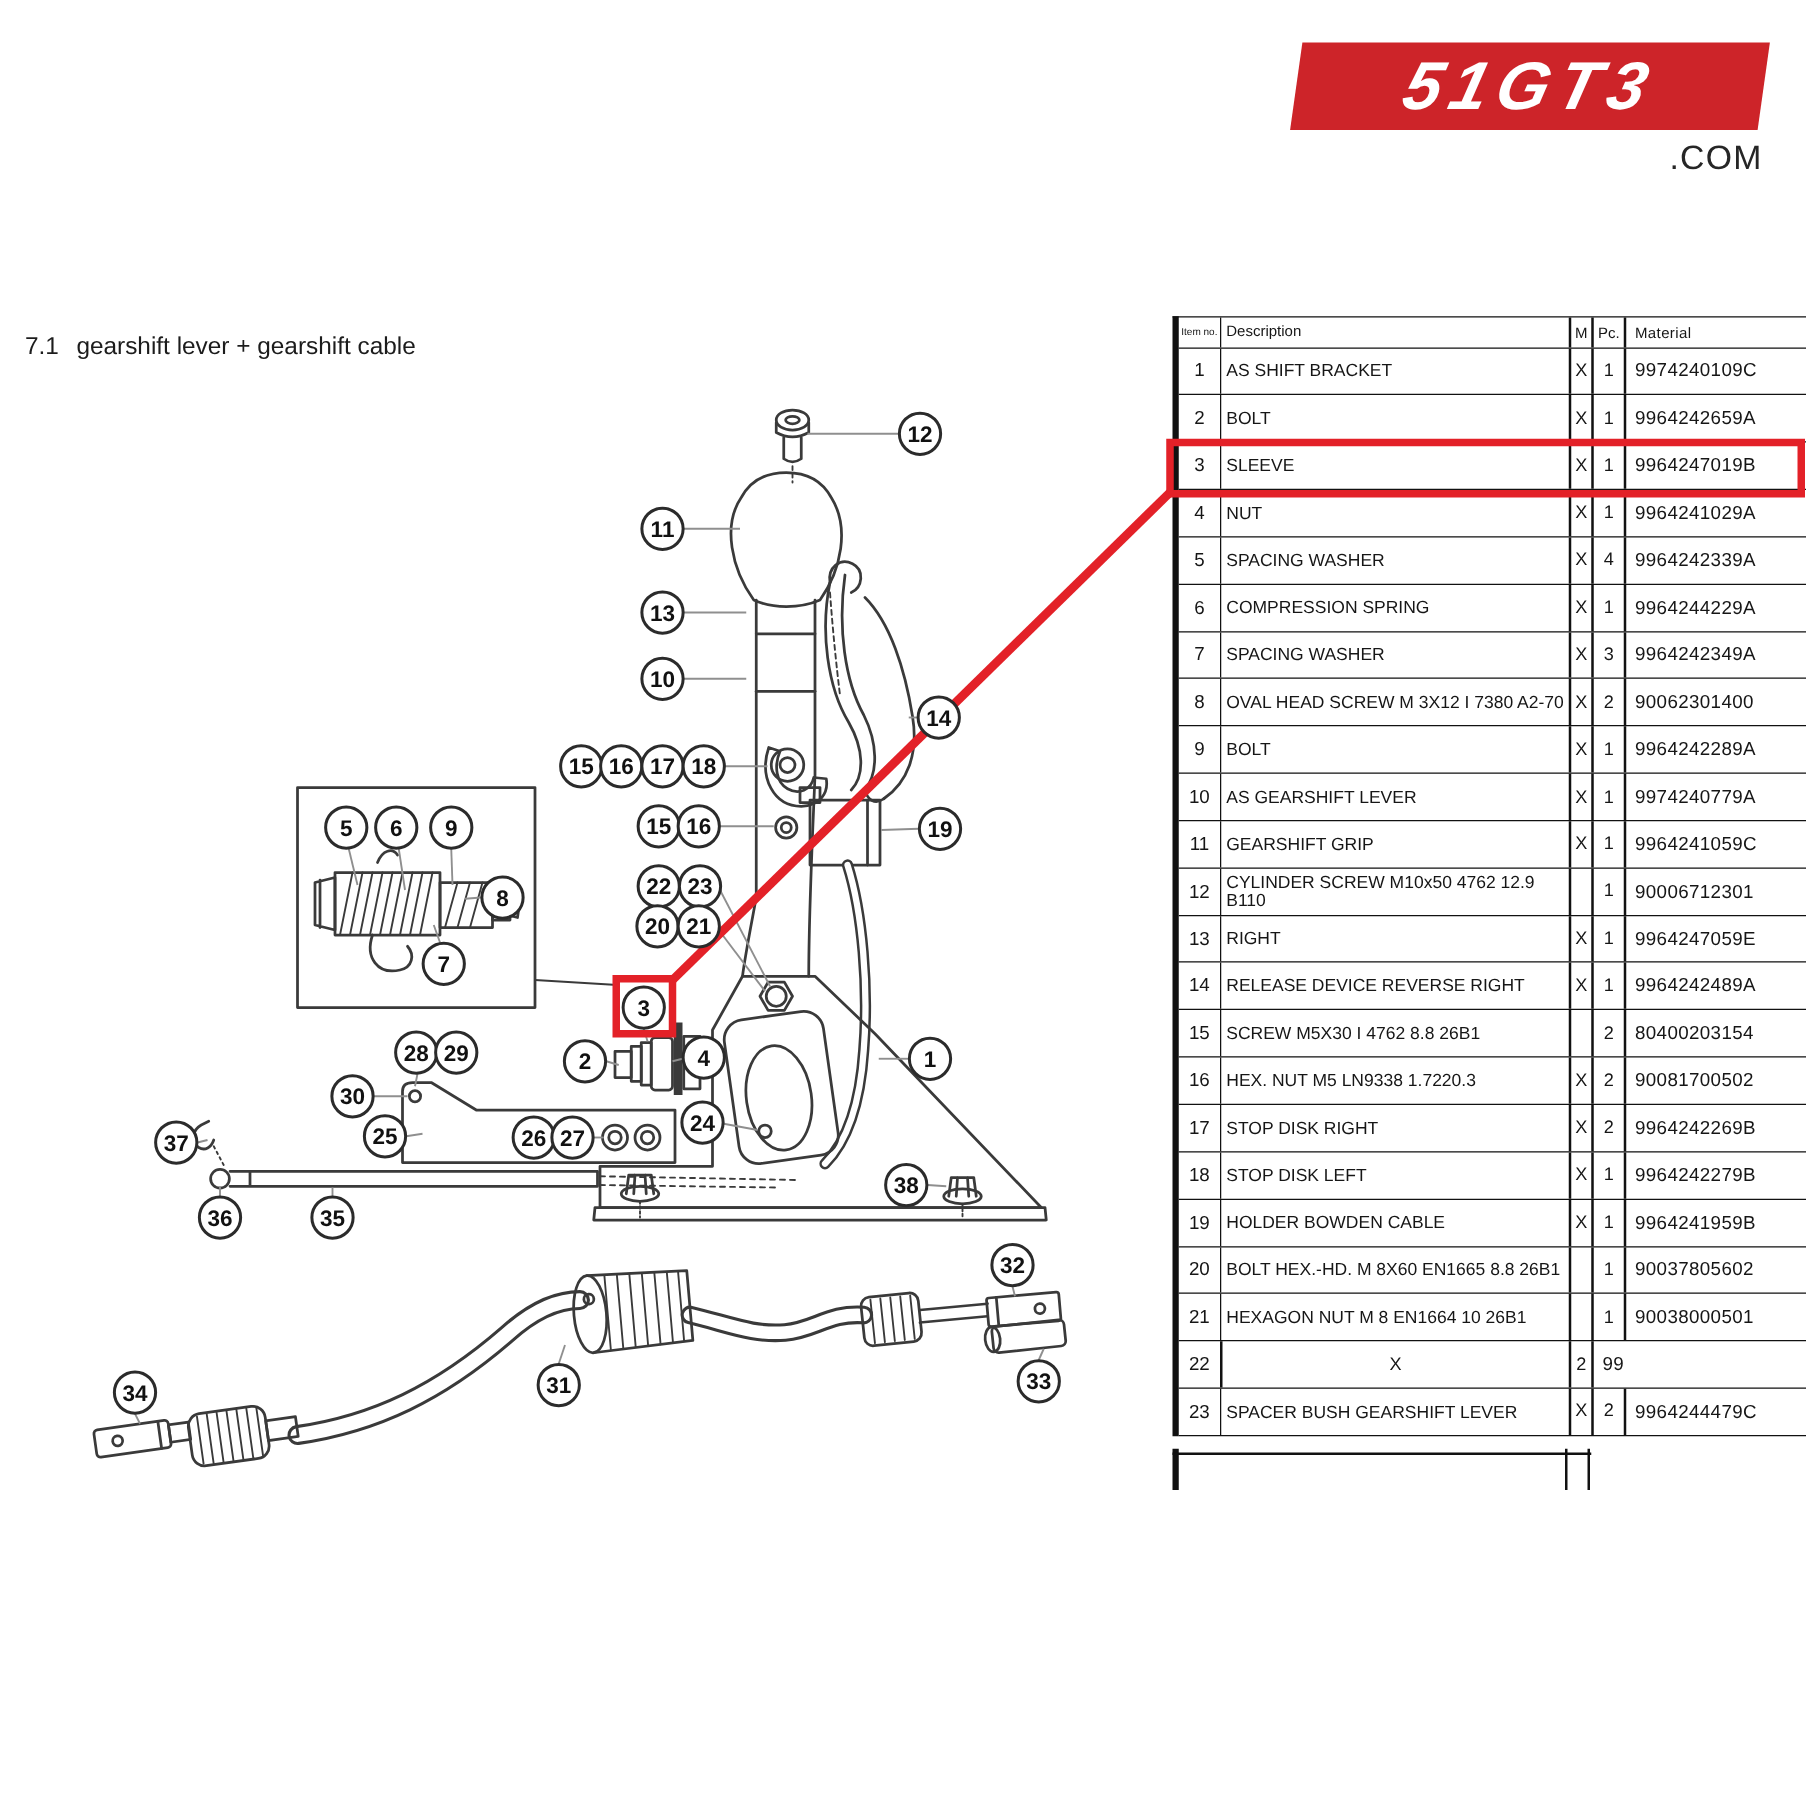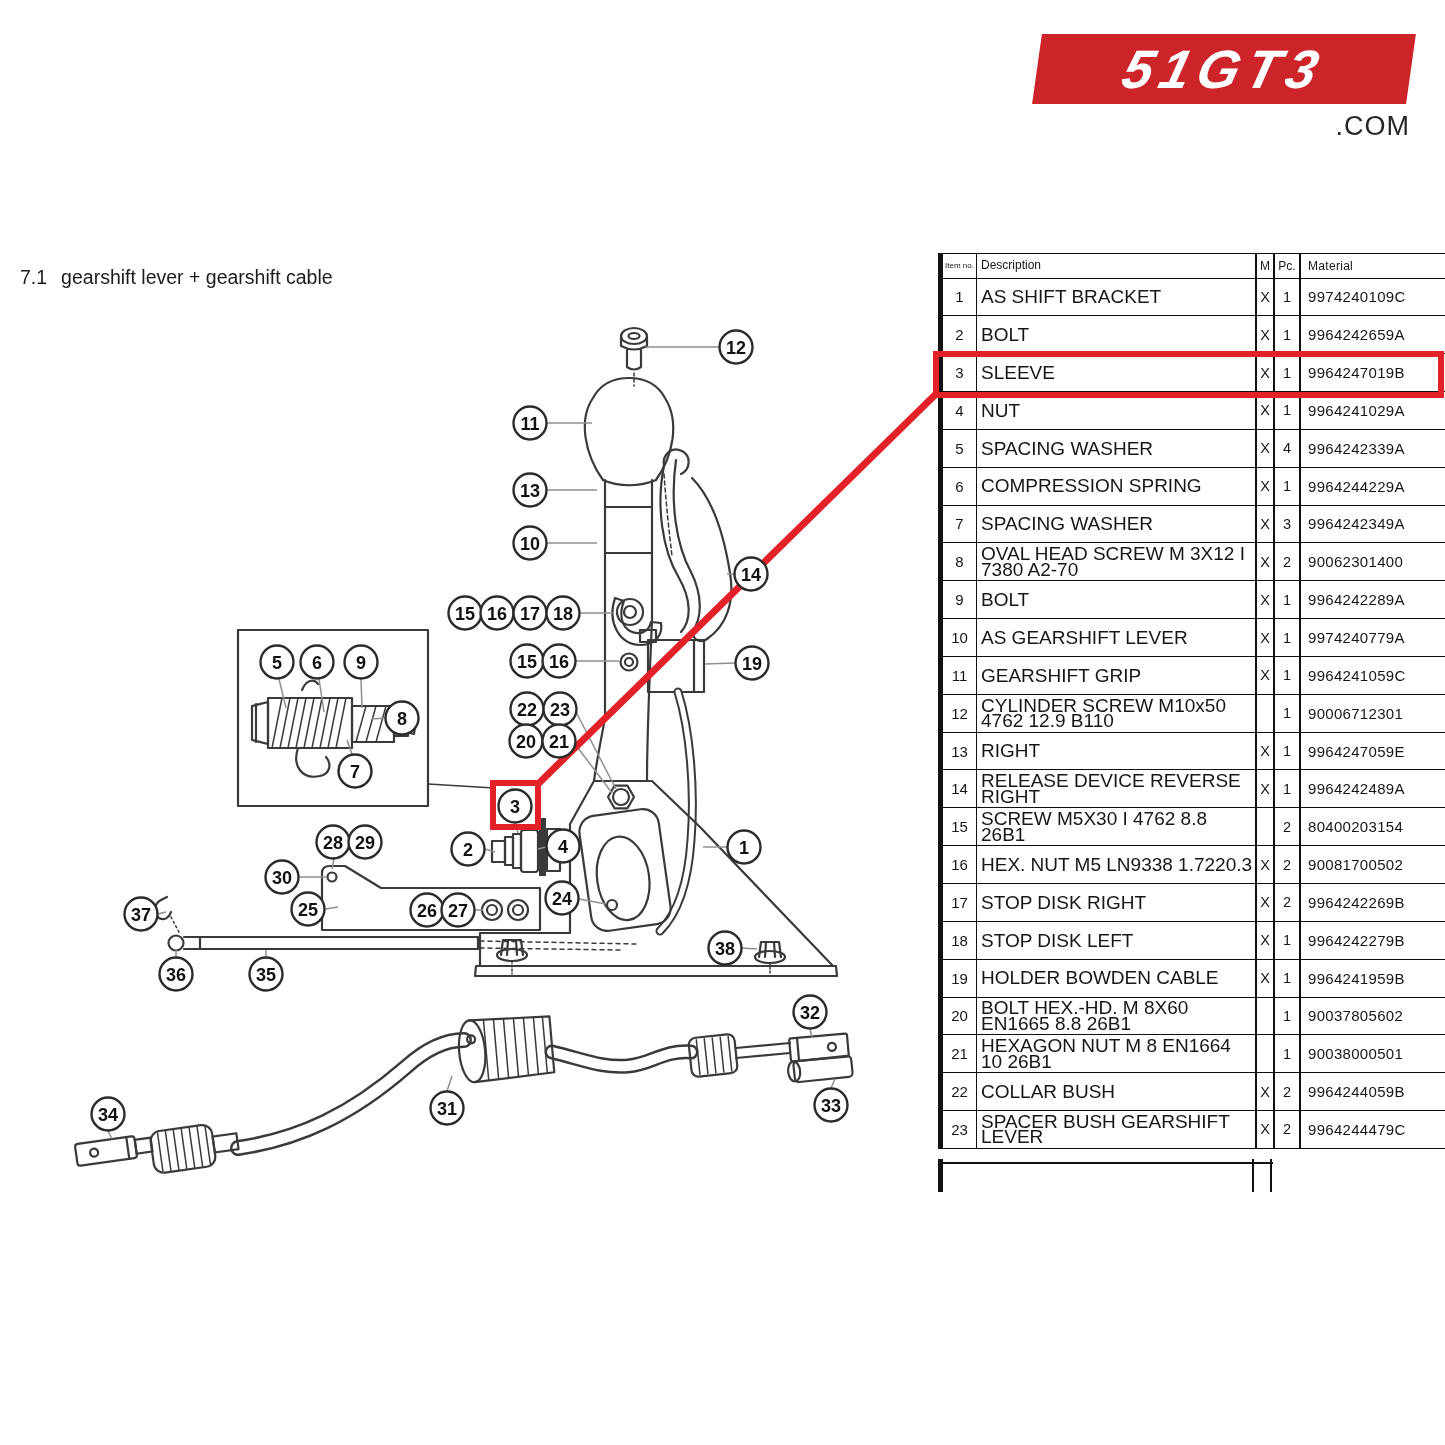--- a/index.html
+++ b/index.html
@@ -20,21 +20,21 @@
 
   
   .parts-table{position:absolute;left:938px;top:253px;width:507px;z-index:1;
                border-left:5px solid #111;border-top:1.5px solid #111;}
   .t-row{display:grid;grid-template-columns:33px 279px 18px 26px 146px;
          border-bottom:1.5px solid #111;align-items:stretch;}
   .t-head{height:23.5px;}
   .t-body{height:36.85px;}
   .cell{display:flex;align-items:center;overflow:hidden;}
   .c-no{justify-content:center;font-size:15px;}
-  .c-desc{border-left:1.5px solid #111;padding-left:4px;font-size:19px;line-height:15.5px;}
+  .c-desc{border-left:1.5px solid #111;padding-left:4px;font-size:14px;line-height:15.5px;}
   .c-m{border-left:2px solid #111;justify-content:center;font-size:14.5px;}
   .c-pc{border-left:2px solid #111;justify-content:center;font-size:14.5px;text-align:center;}
   .c-mat{border-left:2.5px solid #111;padding-left:7px;font-size:15px;letter-spacing:.3px;}
   .h-no{font-size:8px;justify-content:center;}
   .h-txt{font-size:12px;}
   .tail{position:absolute;z-index:1;background:#111;}
 
   
   .diagram-svg{position:absolute;inset:0;z-index:3;pointer-events:none;}
   .draw path,.draw line,.draw rect,.draw circle,.draw ellipse,.draw polygon
@@ -219,21 +219,20 @@
         </div>
         <div class="t-row t-body">
           <div class="cell c-no">21</div>
           <div class="cell c-desc">HEXAGON NUT M 8 EN1664 10 26B1</div>
           <div class="cell c-m"></div>
           <div class="cell c-pc">1</div>
           <div class="cell c-mat">90038000501</div>
         </div>
         <div class="t-row t-body">
           <div class="cell c-no">22</div>
-          <div class="cell c-desc">COLLAR BUSH</div>
           <div class="cell c-m">X</div>
           <div class="cell c-pc">2</div>
           <div class="cell c-mat">9964244059B</div>
         </div>
         <div class="t-row t-body">
           <div class="cell c-no">23</div>
           <div class="cell c-desc">SPACER BUSH GEARSHIFT LEVER</div>
           <div class="cell c-m">X</div>
           <div class="cell c-pc">2</div>
           <div class="cell c-mat">9964244479C</div>

